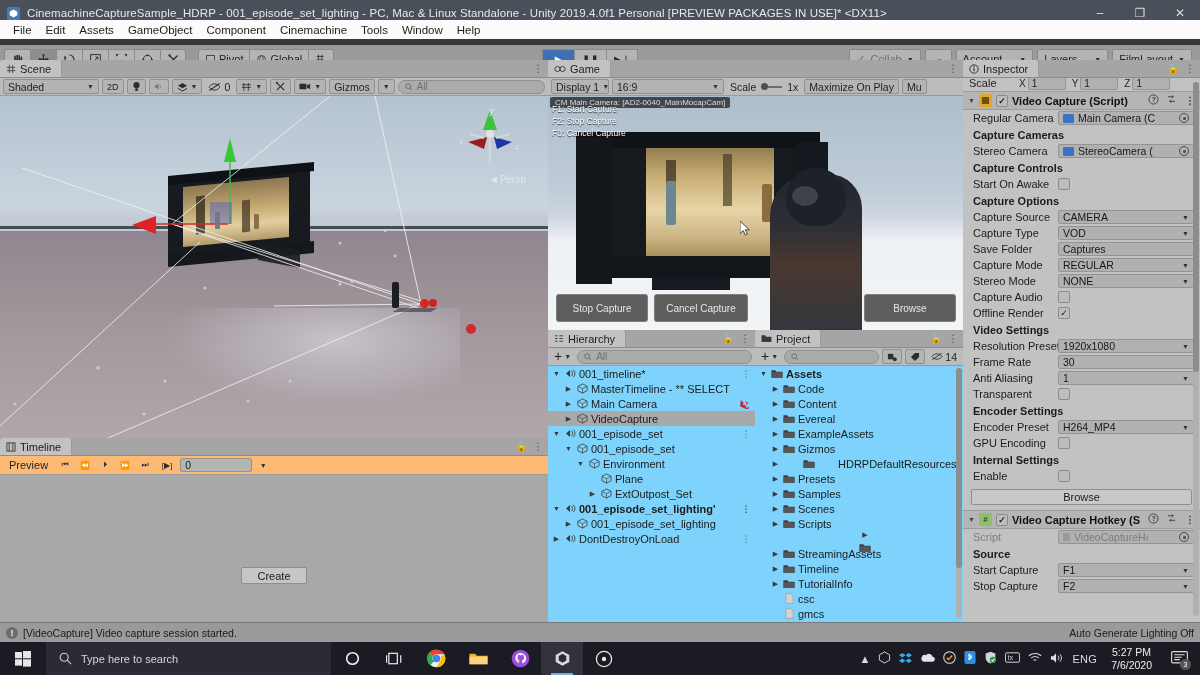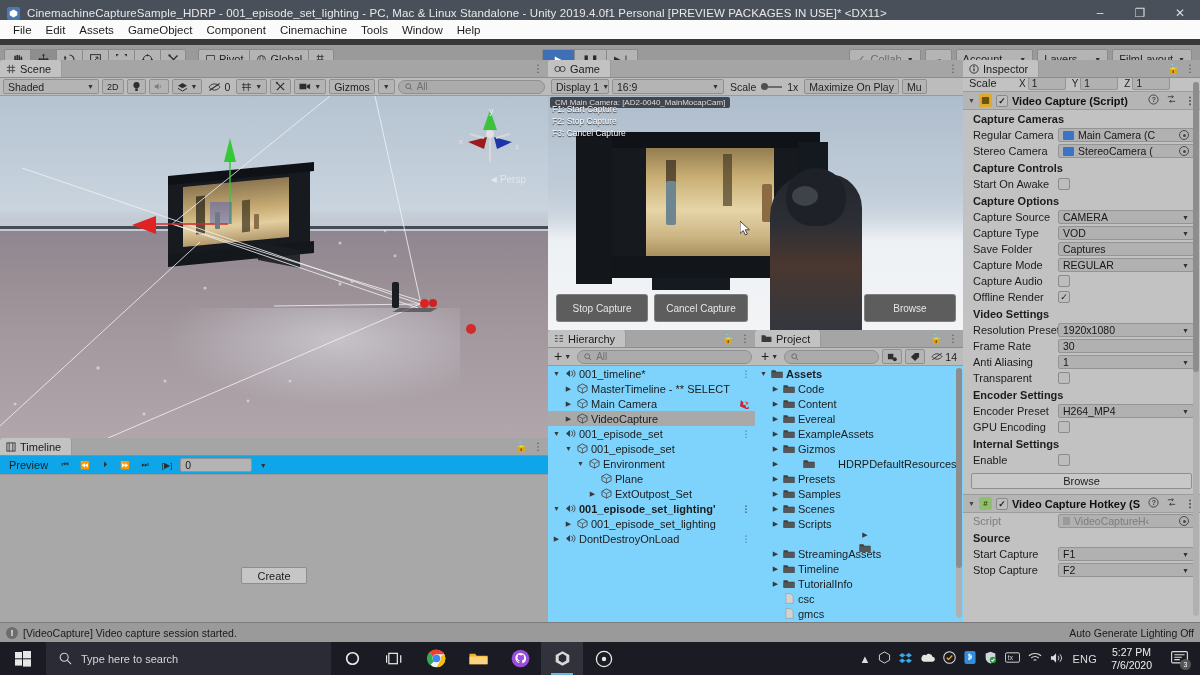--- a/index.html
+++ b/index.html
@@ -197,21 +197,21 @@
     border: 1.5px solid #4a4a4a; flex: none; position: relative;
   }
   .val.obj .dot:after { content:''; position:absolute; left:2.5px; top:2.5px; width:3px; height:3px; background:#4a4a4a; border-radius:50%; }
   .val.dis { color: #7d7d7d; }
   .browse-btn {
     margin: 5px 8px; height: 16px; background: #c8c8c8; border: 1px solid #8f8f8f; border-radius: 2px;
     display: flex; align-items: center; justify-content: center; font-size: 11px; color: #1b1b1b;
   }
 
   
-  .tl-toolbar { height: 19px; background: #0ea5e9; display: flex; align-items: center; gap: 2px; padding: 0 3px; border-bottom: 1px solid #9a9a9a; }
+  .tl-toolbar { height: 19px; background: #fdba74; display: flex; align-items: center; gap: 2px; padding: 0 3px; border-bottom: 1px solid #9a9a9a; }
   .tl-btn { width: 18px; height: 15px; display: flex; align-items: center; justify-content: center; font-size: 8px; color: #2b2b2b; }
   .tl-preview { height: 15px; display: flex; align-items: center; padding: 0 6px; font-size: 11px; color: #1f1f1f; }
   .tl-num { width: 72px; height: 14px; background: #b4b4b4; border: 1px solid #949494; border-radius: 2px; font-size: 10.5px; color: #1c1c1c; display: flex; align-items: center; padding-left: 4px; }
   .tl-empty {
     position: absolute; left: 0; right: 0; top: 37px; bottom: 0; background: #a8a8a8;
     display: flex; flex-direction: column; align-items: center; padding-top: 92px; gap: 6px;
   }
   .tl-empty .msg { font-size: 11px; color: #1c1c1c; }
   .create-btn { width: 66px; height: 17px; background: #c6c6c6; border: 1px solid #8d8d8d; border-radius: 2px; display: flex; align-items: center; justify-content: center; font-size: 11px; color: #1b1b1b; }
 
@@ -1039,31 +1039,31 @@
             <span style="overflow: hidden; white-space: nowrap;">Video Capture (Script)</span>
             <span style="margin-left: auto; font-size: 10px; color: rgb(61, 61, 61);"><svg width="11" height="11" viewBox="0 0 12 12">
                 <circle cx="6" cy="6" r="5" stroke="#3d3d3d" stroke-width="1" fill="none"></circle>
                 <text x="4" y="9" font-size="7.5" fill="#3d3d3d" font-family="Liberation Sans, sans-serif">?</text>
               </svg></span>
             <span style="font-size: 10px; color: rgb(61, 61, 61); margin-left: 3px;"><svg width="11" height="11" viewBox="0 0 12 12">
                 <path d="M2 3h6M8 3L6.4 1.4M8 3L6.4 4.6M10 8H4M4 8l1.6-1.6M4 8l1.6 1.6" stroke="#3d3d3d" stroke-width="1" fill="none"></path>
               </svg></span>
             <span style="font-size: 10px; color: rgb(61, 61, 61); margin-left: 4px;">⋮</span>
           </div>
-          <div class="irow head">
-            <span class="k" style="width: auto;">Capture Cameras</span>
-          </div>
           <div class="irow">
             <span class="k">Regular Camera</span>
             <span class="val obj">
               <span class="objico"></span>
               <span class="objtxt">Main Camera (C</span>
               <span class="dot"></span>
             </span>
           </div>
+          <div class="irow head">
+            <span class="k" style="width: auto;">Capture Cameras</span>
+          </div>
           <div class="irow">
             <span class="k">Stereo Camera</span>
             <span class="val obj">
               <span class="objico"></span>
               <span class="objtxt">StereoCamera (</span>
               <span class="dot"></span>
             </span>
           </div>
           <div class="irow head">
             <span class="k" style="width: auto;">Capture Controls</span>
@@ -1092,20 +1092,27 @@
           <div class="irow">
             <span class="k">Save Folder</span>
             <span class="val">
               <span>Captures</span>
             </span>
           </div>
           <div class="irow">
             <span class="k">Capture Mode</span>
             <span class="val">
               <span>REGULAR</span>
+              <span class="vcaret">▼</span>
+            </span>
+          </div>
+          <div class="irow">
+            <span class="k">Stereo Mode</span>
+            <span class="val">
+              <span>NONE</span>
               <span class="vcaret">▼</span>
             </span>
           </div>
           <div class="irow">
             <span class="k">Capture Audio</span>
             <span class="cb"></span>
           </div>
           <div class="irow">
             <span class="k">Offline Render</span>
             <span class="cb">✓</span>

